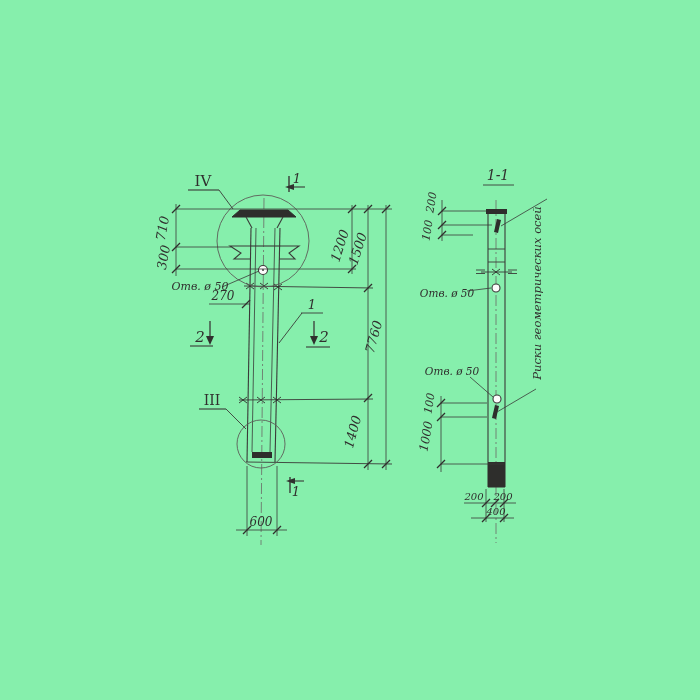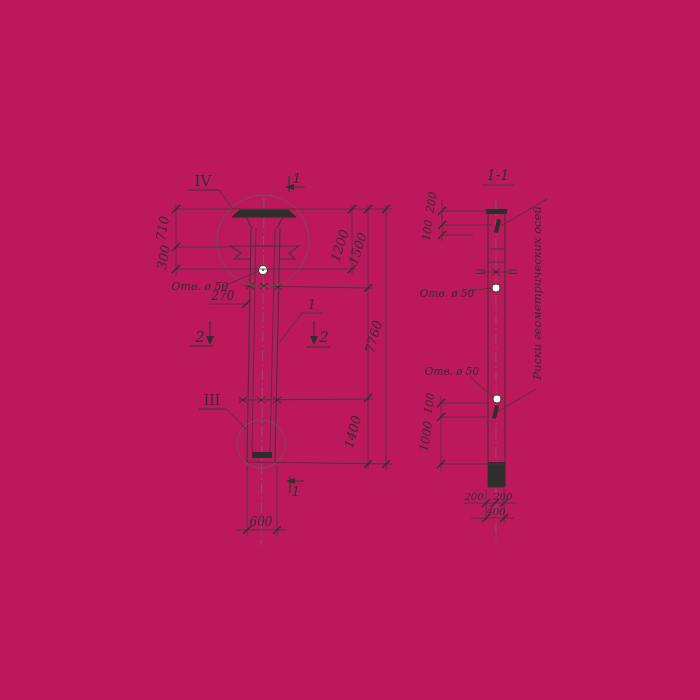--- a/index.html
+++ b/index.html
@@ -1,16 +1,16 @@
 <!DOCTYPE html>
 <html><head>
 <meta charset="utf-8">
 <style>
   html,body{margin:0;padding:0;background:#ffffff;}
-  #canvas{position:relative;width:700px;height:700px;background:#be185d;overflow:hidden;
+  #canvas{position:relative;width:700px;height:700px;background:#86efac;overflow:hidden;
           font-family:"DejaVu Serif", serif;}
   svg{position:absolute;top:0;left:0;}
   svg text{fill:#30302e;}
   .dimtxt{font-style:italic;}
 </style>
 </head>
 <body>
 
 <div id="canvas">
 <svg width="700" height="700" viewBox="0 0 700 700">

